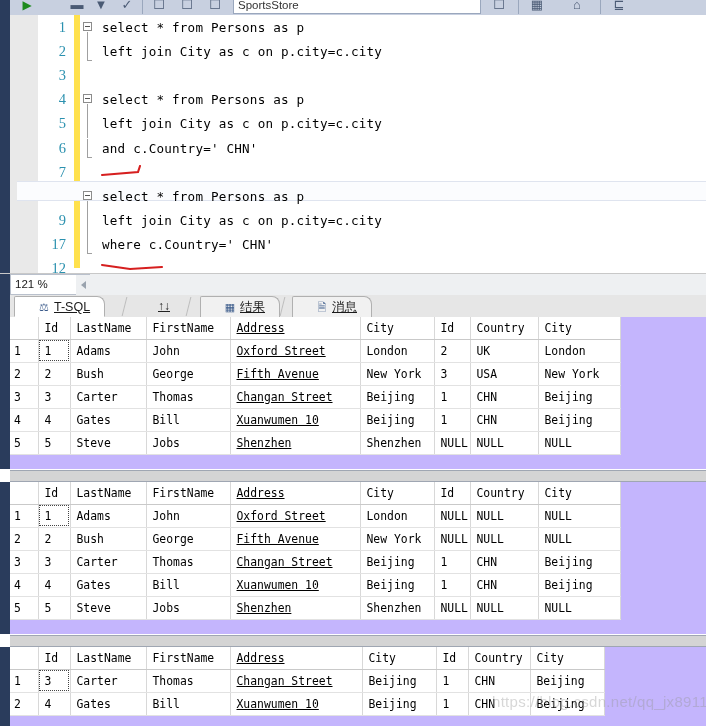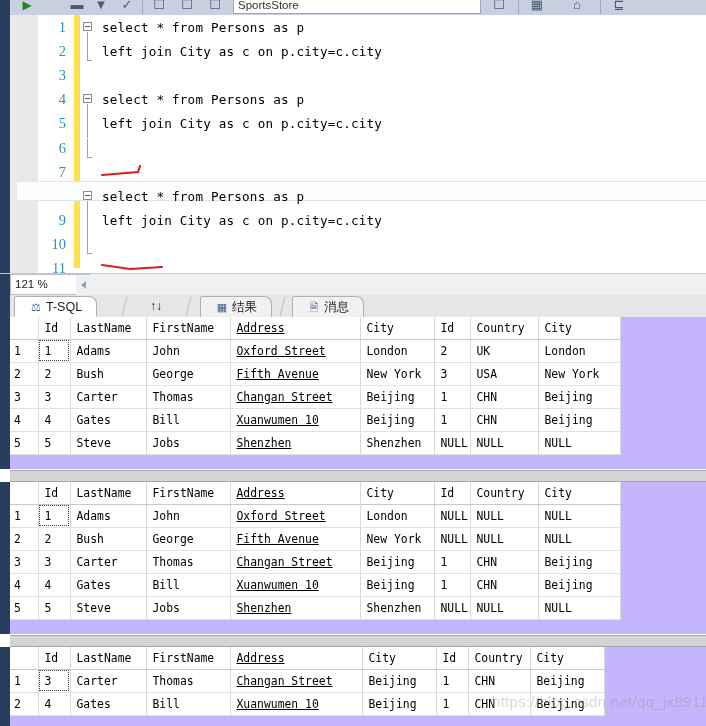--- a/index.html
+++ b/index.html
@@ -224,27 +224,28 @@
   }
   .tab {
     position: absolute;
     top: 1px;
     height: 21px;
     line-height: 20px;
     font-size: 12.5px;
     color: #1a1a1a;
     box-sizing: border-box;
     white-space: nowrap;
-    padding-left: 14px;
+    padding-left: 22px;
     padding-right: 14px;
     background: #dcdcdc;
     border-left: 1px solid #b0b0b0;
     border-top: 1px solid #b0b0b0;
     border-right: 1px solid #b0b0b0;
     border-radius: 2px 8px 0 0;
+    text-decoration: underline;
   }
   .tab.active {
     background: #ffffff;
     border-bottom: 1px solid #ffffff;
   }
   .tab .tico {
     display: inline-block;
     width: 14px;
     margin-right: 3px;
     text-align: center;
@@ -391,48 +392,50 @@
   <div id="gutter-numbers">
       <div class="ln" style="top: 5px;">1</div>
       <div class="ln" style="top: 29.1px;">2</div>
       <div class="ln" style="top: 53.2px;">3</div>
       <div class="ln" style="top: 77.3px;">4</div>
       <div class="ln" style="top: 101.4px;">5</div>
       <div class="ln" style="top: 125.5px;">6</div>
       <div class="ln" style="top: 149.6px;">7</div>
       <div class="ln" style="top: 173.7px;">8</div>
       <div class="ln" style="top: 197.8px;">9</div>
-      <div class="ln" style="top: 221.9px;">10</div>
-      <div class="ln" style="top: 246px;">11</div>
+      <div class="ln" style="top: 221.9px;">17</div>
+      <div class="ln" style="top: 246px;">12</div>
     </div>
   <div id="change-bar"></div>
 
   <div class="stmt-highlight" style="top:166px; height:18px;"></div>
 
   <div id="code-area">
       <div class="fold-box" style="top: 7px;"></div>
       <div class="fold-line" style="top: 17px; height: 15.1px;"></div>
       <div class="code-line" style="top: 6px;">select * from Persons as p</div>
       <div class="fold-line" style="top: 27.1px; height: 18.1px;"></div>
       <div class="fold-foot" style="top: 45.2px;"></div>
       <div class="code-line" style="top: 30.1px;">left join City as c on p.city=c.city</div>
       <div class="fold-box" style="top: 79.3px;"></div>
       <div class="fold-line" style="top: 89.3px; height: 15.1px;"></div>
       <div class="code-line" style="top: 78.3px;">select * from Persons as p</div>
       <div class="fold-line" style="top: 99.4px; height: 24.1px;"></div>
       <div class="code-line" style="top: 102.4px;">left join City as c on p.city=c.city</div>
       <div class="fold-line" style="top: 123.5px; height: 18.1px;"></div>
       <div class="fold-foot" style="top: 141.6px;"></div>
+      <div class="code-line" style="top: 126.5px;">and c.Country=' CHN'</div>
       <div class="fold-box" style="top: 175.7px;"></div>
       <div class="fold-line" style="top: 185.7px; height: 15.1px;"></div>
       <div class="code-line" style="top: 174.7px;">select * from Persons as p</div>
       <div class="fold-line" style="top: 195.8px; height: 24.1px;"></div>
       <div class="code-line" style="top: 198.8px;">left join City as c on p.city=c.city</div>
       <div class="fold-line" style="top: 219.9px; height: 18.1px;"></div>
       <div class="fold-foot" style="top: 238px;"></div>
+      <div class="code-line" style="top: 222.9px;">where c.Country=' CHN'</div>
     </div>
 
   <div class="pen" style="left:100px; top:150px;">
     <svg width="60" height="18" viewBox="0 0 60 18">
       <path d="M2,10 L38,7 L40,1" stroke="#d61f1f" stroke-width="2.1" fill="none" stroke-linecap="round"></path>
     </svg>
   </div>
 
   <div class="pen" style="left:100px; top:246px;">
     <svg width="72" height="16" viewBox="0 0 72 16">

